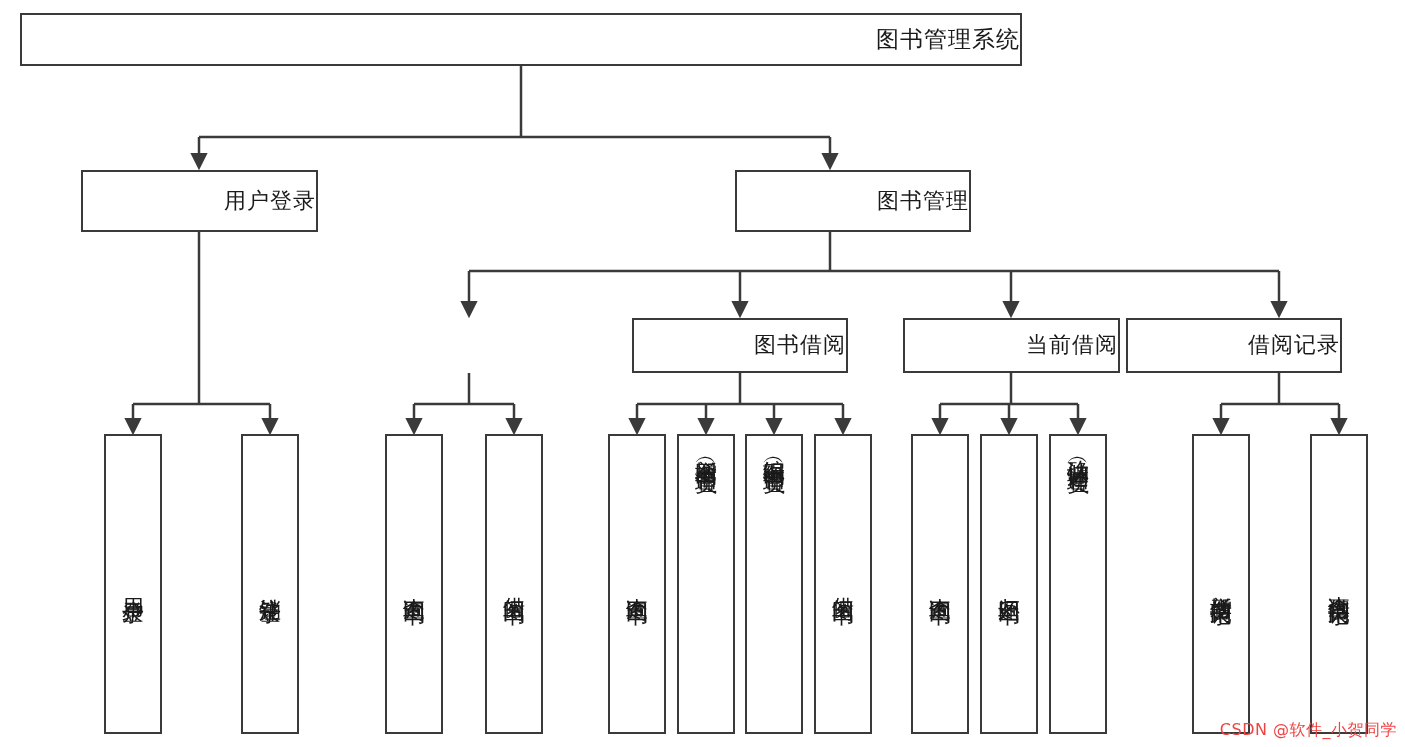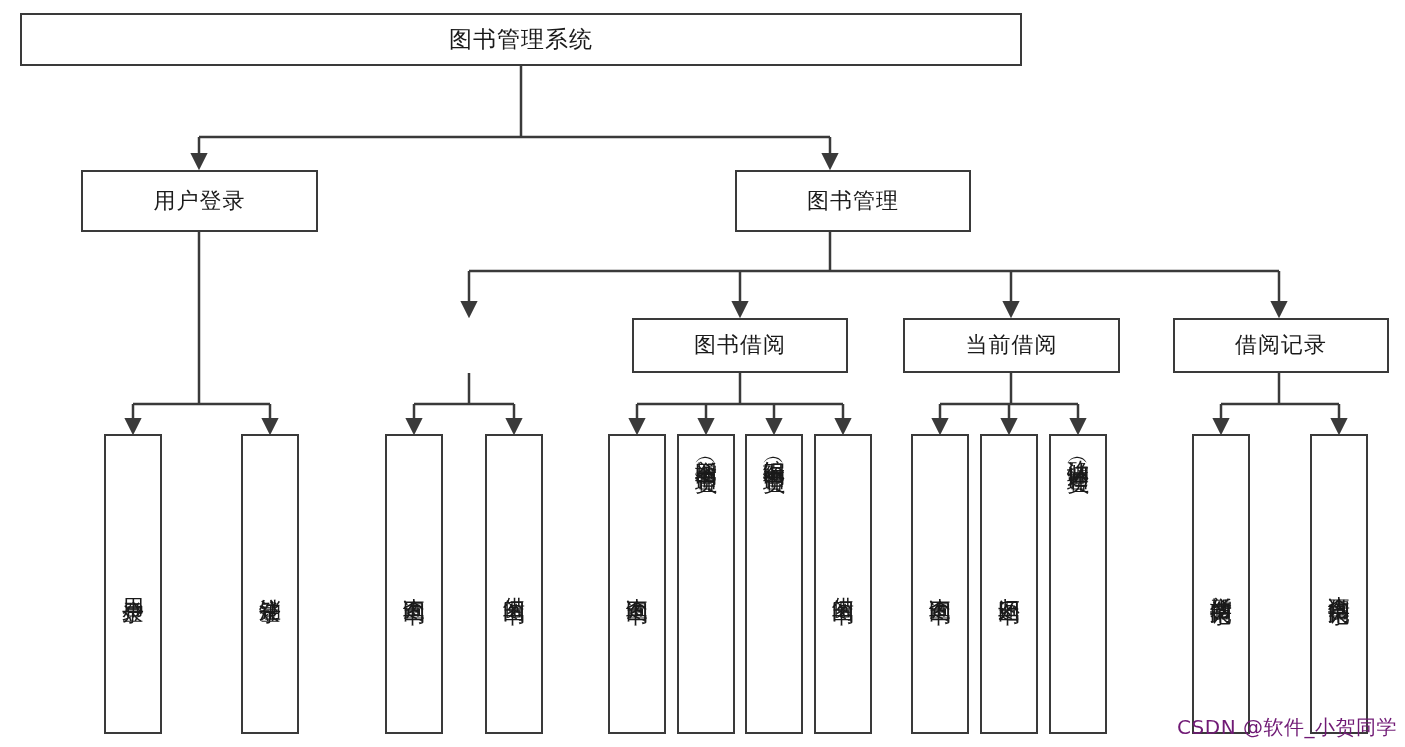--- a/index.html
+++ b/index.html
@@ -15,21 +15,21 @@
     position:absolute;left:0;top:0;width:1405px;height:747px;
   }
   .svg-layer{position:absolute;left:0;top:0;width:1405px;height:747px;}
   .node{
     position:absolute;
     box-sizing:border-box;
     background:#ffffff;
     border:2.5px solid #3a3a3a;
     display:flex;
     align-items:center;
-    justify-content:center;
+    justify-content:flex-end;
     color:#1a1a1a;
   }
   .node.h{
     
   }
   .node.h .lbl{
     font-size:22px;
     line-height:1.1;
     letter-spacing:1px;
     white-space:nowrap;
@@ -51,22 +51,22 @@
     margin-top:0;
   }
   .node.v.center .lbl{
     margin-top:auto;margin-bottom:auto;
   }
   .node.v.center{align-items:center;padding-top:0;}
   .watermark{
     position:absolute;
     right:8px;
     bottom:6px;
-    font-size:20px;
-    color:#701a75;
+    font-size:16px;
+    color:#ef4444;
     letter-spacing:0.5px;
     white-space:nowrap;
     font-family:"DejaVu Sans","Liberation Sans",sans-serif;
     margin-top:8px;
   }
 </style>
 </head>
 <body>
 
 <div id="diagram">
@@ -131,21 +131,21 @@
   <div class="node h" style="left:712px;top:170px;width:236px;height:62px;margin-left:23px;">
     <span class="lbl">图书管理</span>
   </div>
 
   <div class="node h" style="left:632px;top:318px;width:216px;height:55px;">
     <span class="lbl">图书借阅</span>
   </div>
   <div class="node h" style="left:903px;top:318px;width:217px;height:55px;">
     <span class="lbl">当前借阅</span>
   </div>
-  <div class="node h" style="left:1173px;top:318px;width:216px;height:55px;font-family:Liberation Serif, serif;">
+  <div class="node h" style="left:1126px;top:318px;width:216px;height:55px;font-family:Liberation Serif, serif;">
     <span class="lbl">借阅记录</span>
   </div>
 
   <div class="node v center" style="left:104px;top:434px;width:58px;height:300px;">
     <span class="lbl">用户登录</span>
   </div>
   <div class="node v center" style="left:241px;top:434px;width:58px;height:300px;">
     <span class="lbl">注销登录</span>
   </div>
 

